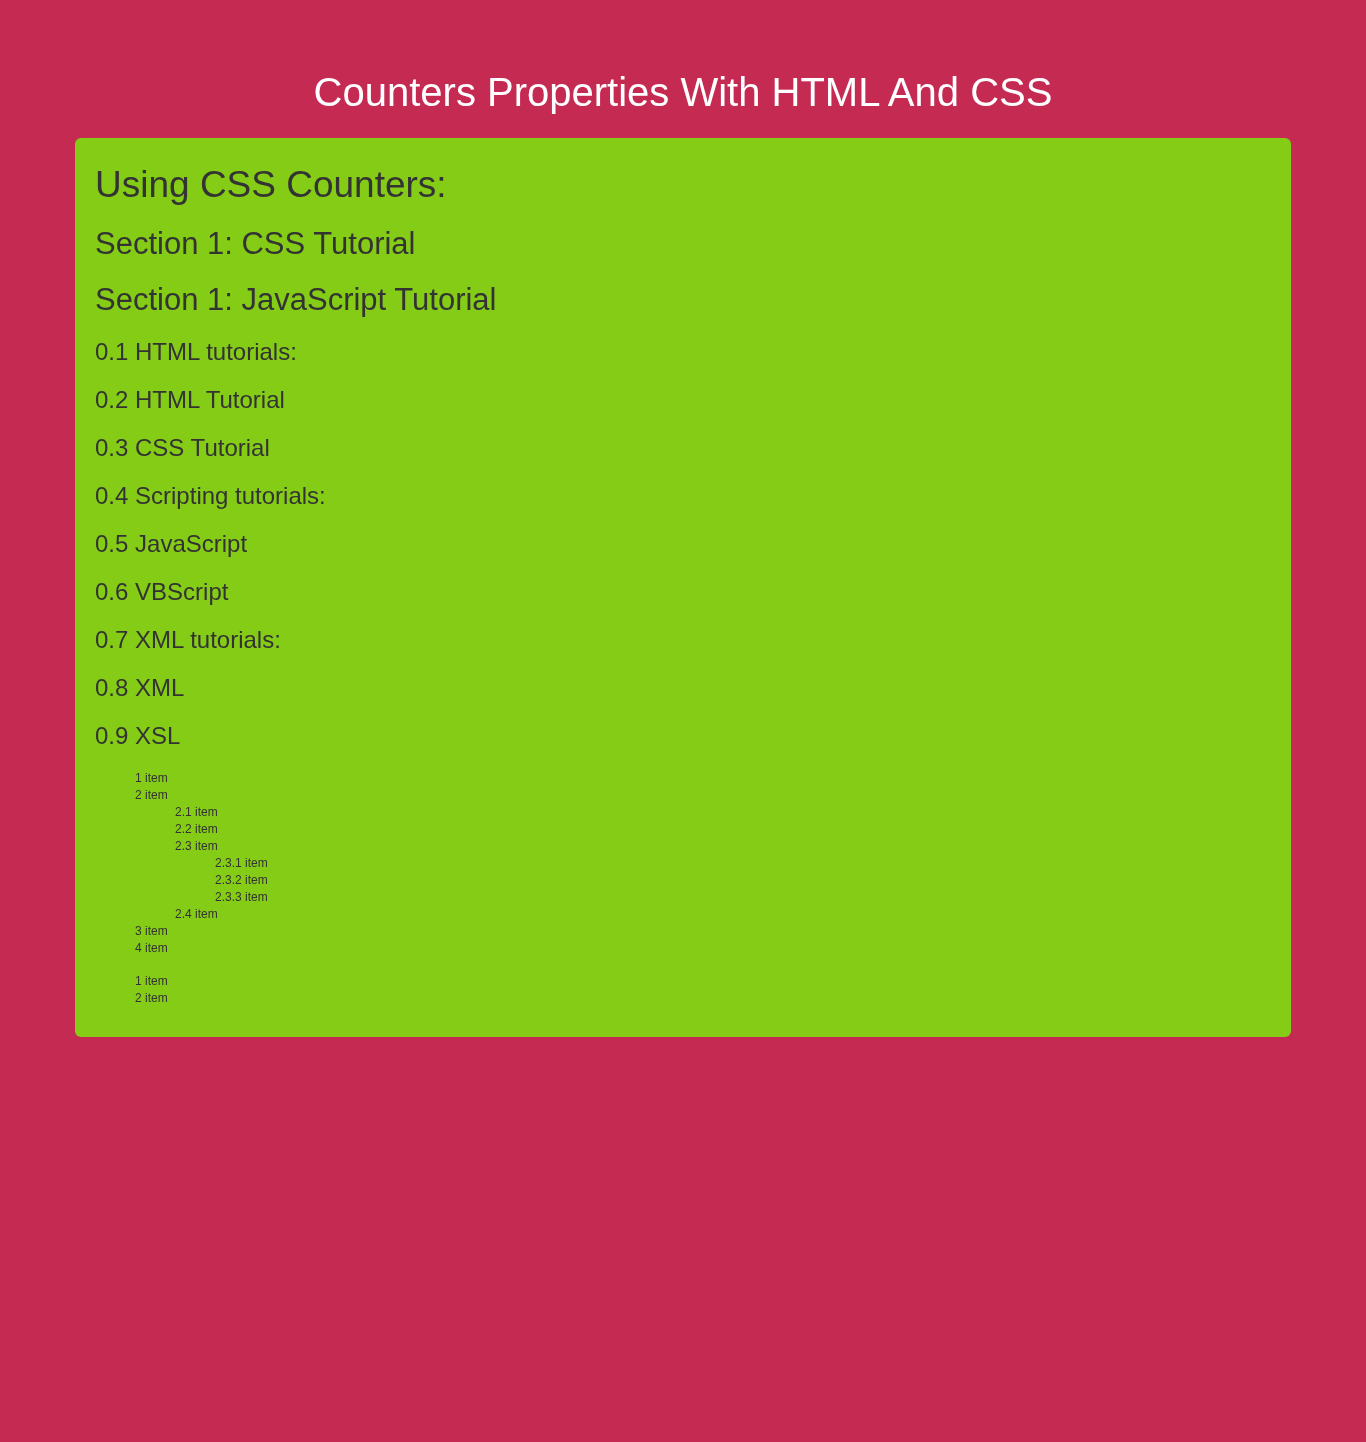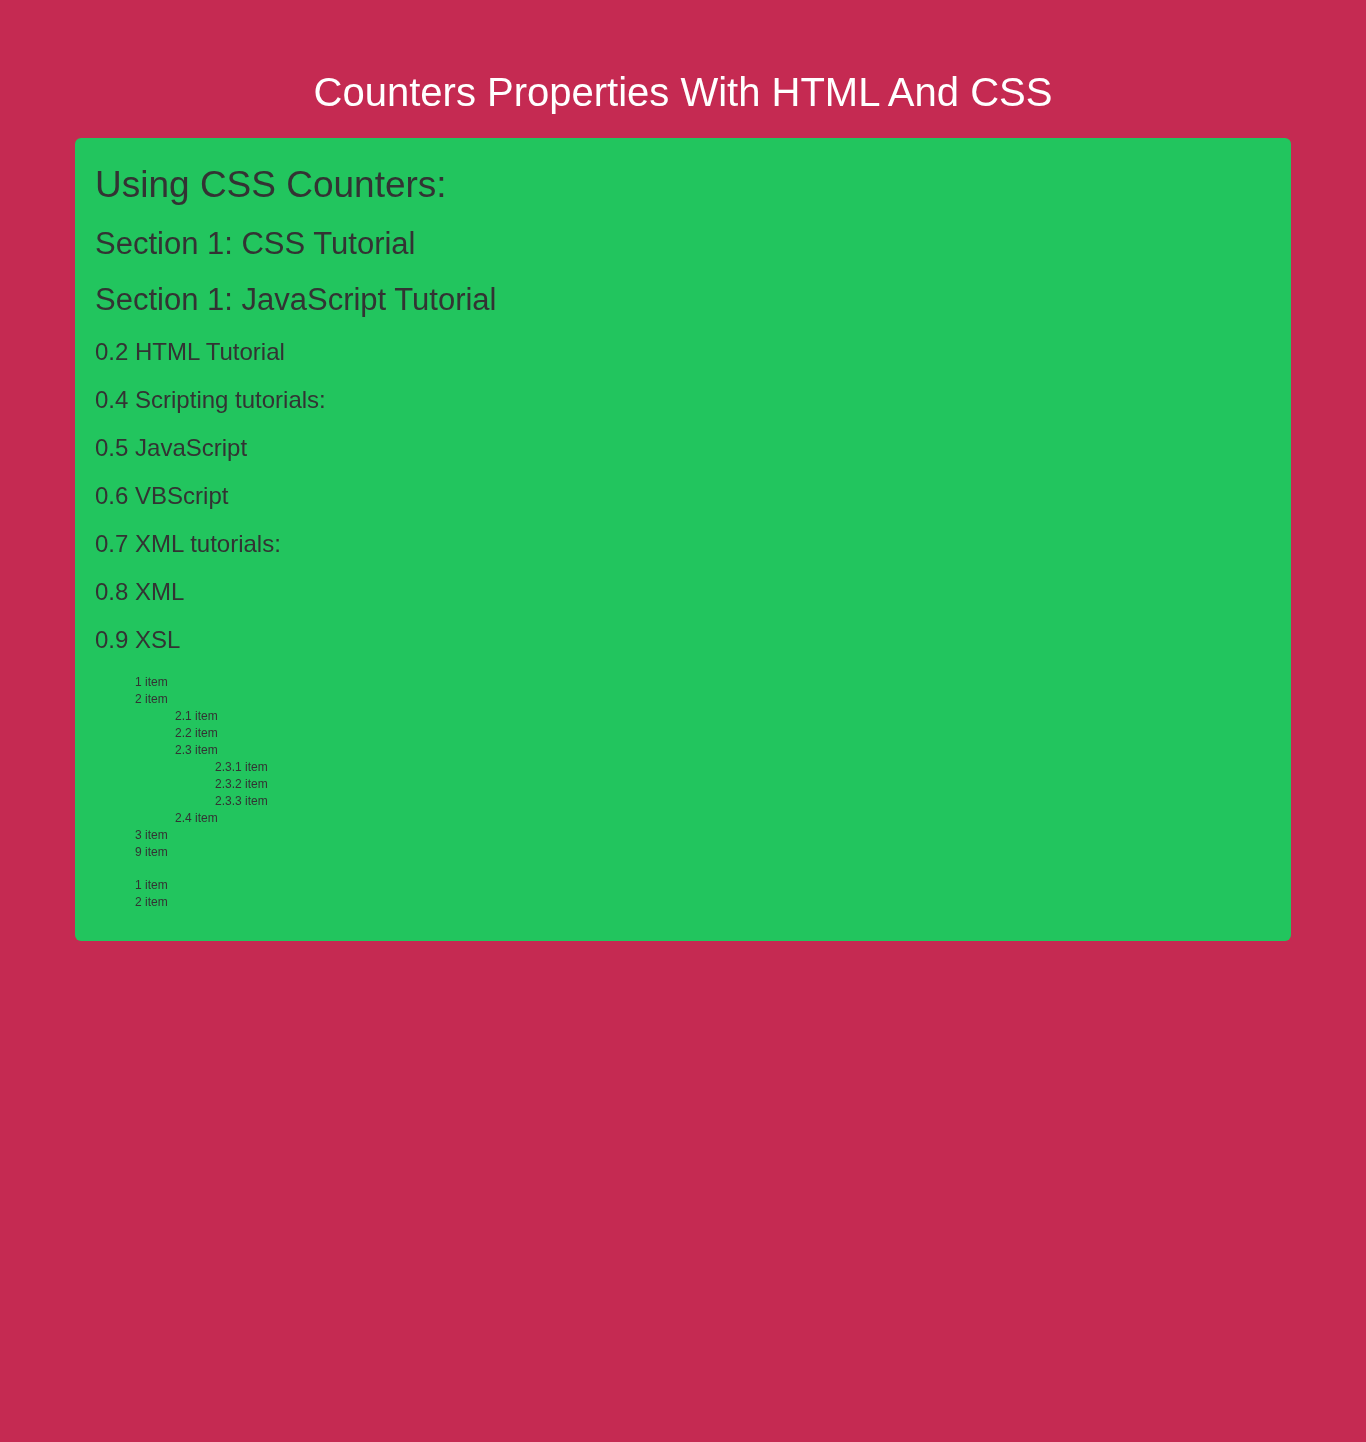--- a/index.html
+++ b/index.html
@@ -15,21 +15,21 @@
       color: #333;
     }
     .page-title {
       color: #ffffff;
       text-align: center;
       font-size: 40px;
       font-weight: 500;
       margin-bottom: 23px;
     }
     .card {
-      background-color: #22c55e;
+      background-color: #84cc16;
       border-radius: 6px;
       padding: 26px 20px 30px 20px;
     }
     .h1 {
       font-size: 37px;
       font-weight: 500;
       color: #333;
       margin-bottom: 20px;
     }
     .h2 {
@@ -64,21 +64,23 @@
 <body>
 
 <h1 class="page-title">Counters Properties With HTML And CSS</h1>
 
 <div class="card">
   <div class="h1">Using CSS Counters:</div>
 
   <div class="h2">Section 1: CSS Tutorial</div>
   <div class="h2">Section 1: JavaScript Tutorial</div>
 
+  <div class="h4">0.1 HTML tutorials:</div>
   <div class="h4">0.2 HTML Tutorial</div>
+  <div class="h4">0.3 CSS Tutorial</div>
   <div class="h4">0.4 Scripting tutorials:</div>
   <div class="h4">0.5 JavaScript</div>
   <div class="h4">0.6 VBScript</div>
   <div class="h4">0.7 XML tutorials:</div>
   <div class="h4">0.8 XML</div>
   <div class="h4">0.9 XSL</div>
 
   <div class="nested-list">
     <div class="list-item">1 item</div>
     <div class="list-item">2 item</div>
@@ -87,20 +89,20 @@
       <div class="list-item">2.2 item</div>
       <div class="list-item">2.3 item</div>
       <div class="indent">
         <div class="list-item">2.3.1 item</div>
         <div class="list-item">2.3.2 item</div>
         <div class="list-item">2.3.3 item</div>
       </div>
       <div class="list-item">2.4 item</div>
     </div>
     <div class="list-item">3 item</div>
-    <div class="list-item">9 item</div>
+    <div class="list-item">4 item</div>
   </div>
 
   <div class="nested-list list-block-gap">
     <div class="list-item">1 item</div>
     <div class="list-item">2 item</div>
   </div>
 </div>
 
 </body></html>

